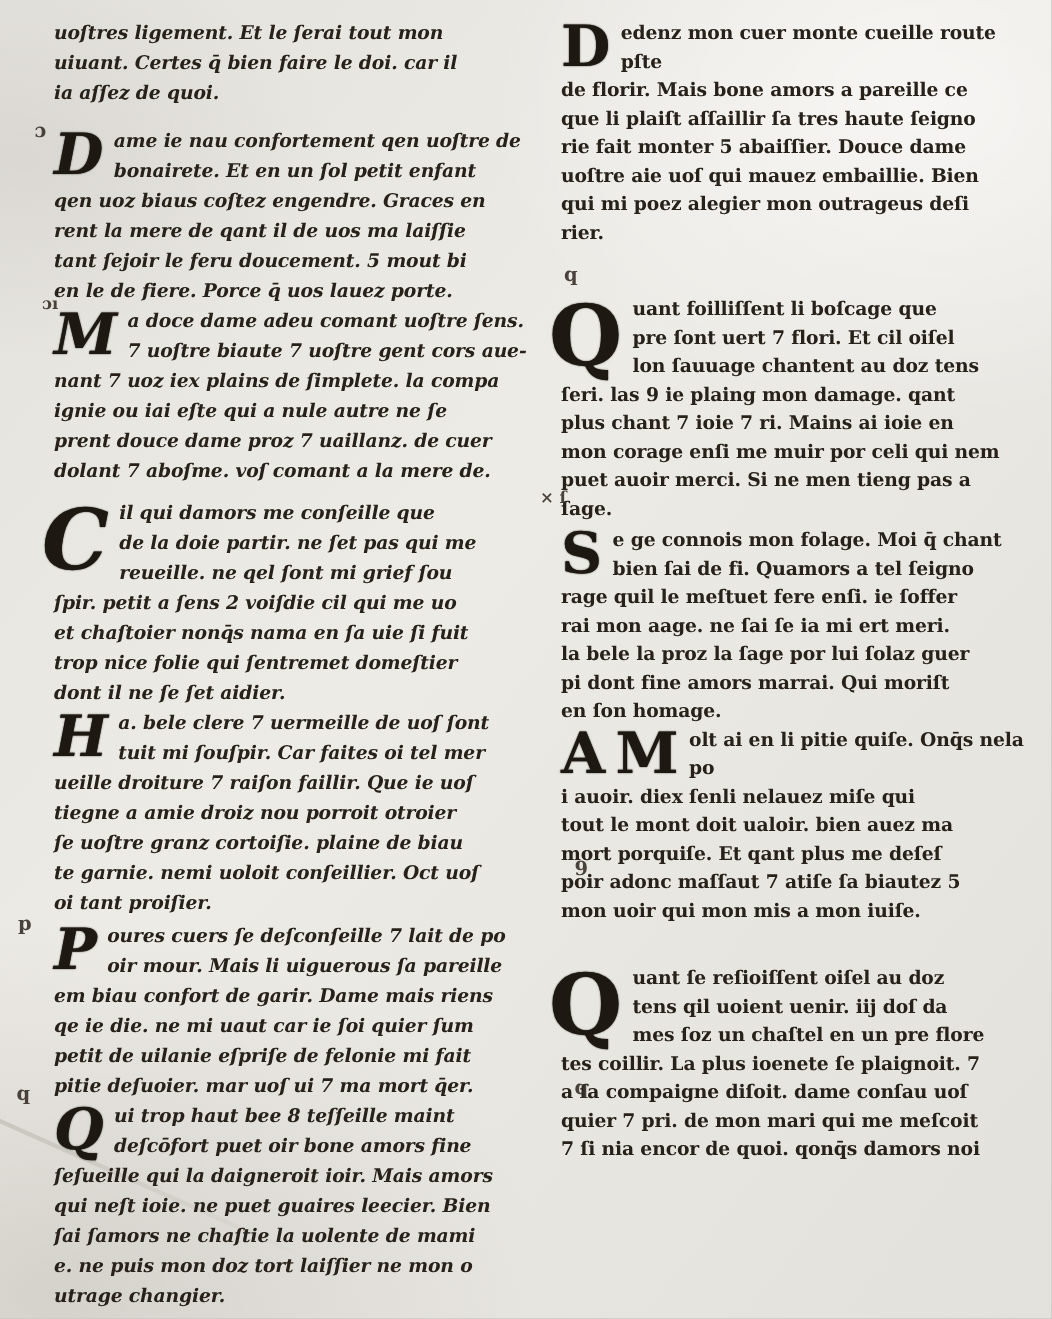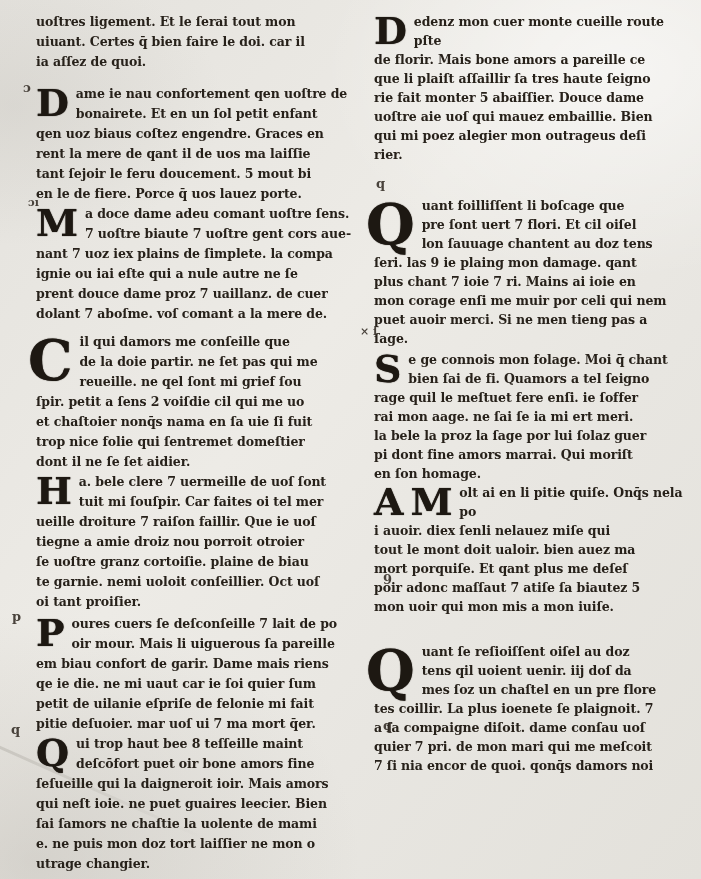--- a/index.html
+++ b/index.html
@@ -21,21 +21,21 @@
     background:linear-gradient(90deg, rgba(150,146,138,.35), rgba(150,146,138,0));
     transform:rotate(24deg);
   }
   .col{position:absolute;top:12px;}
   .col-left{left:36px;width:322px;}
   .col-right{left:374px;width:320px;}
   .para{
     font-size:12.5px;font-weight:bold;letter-spacing:-.1px;
     text-align:left;
   }
-  .col-left  .para{line-height:20px;}
+  .col-left  .para{line-height:20px;font-style:italic;}
   .col-right .para{line-height:19px;}
   .para .body-text{white-space:pre-line;}
   .init{
     float:left;line-height:1;font-weight:bold;
     margin:0 7px 0 0;color:#1d1812;
     font-family:"DejaVu Serif", serif;
     text-shadow:0 0 1px #1d1812;
   }
   .sz2{font-size:38px;}
   .sz3{font-size:56px;margin-left:-8px;}

